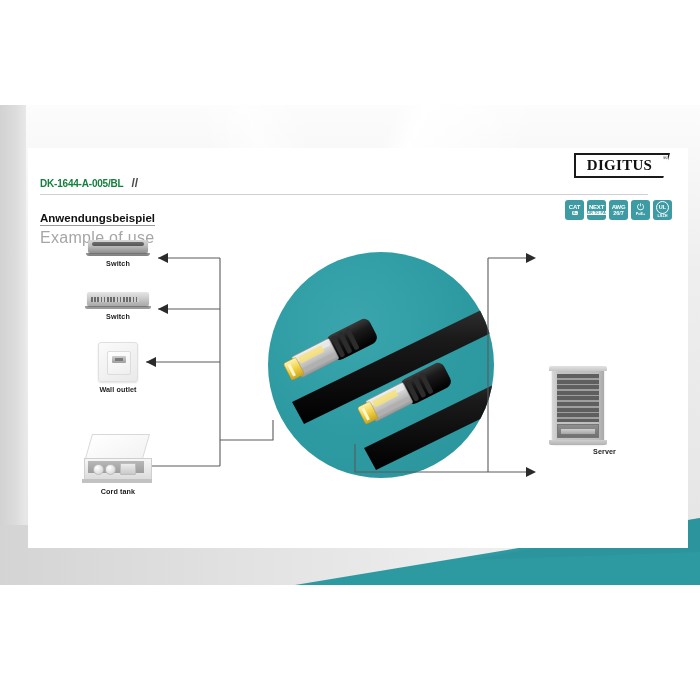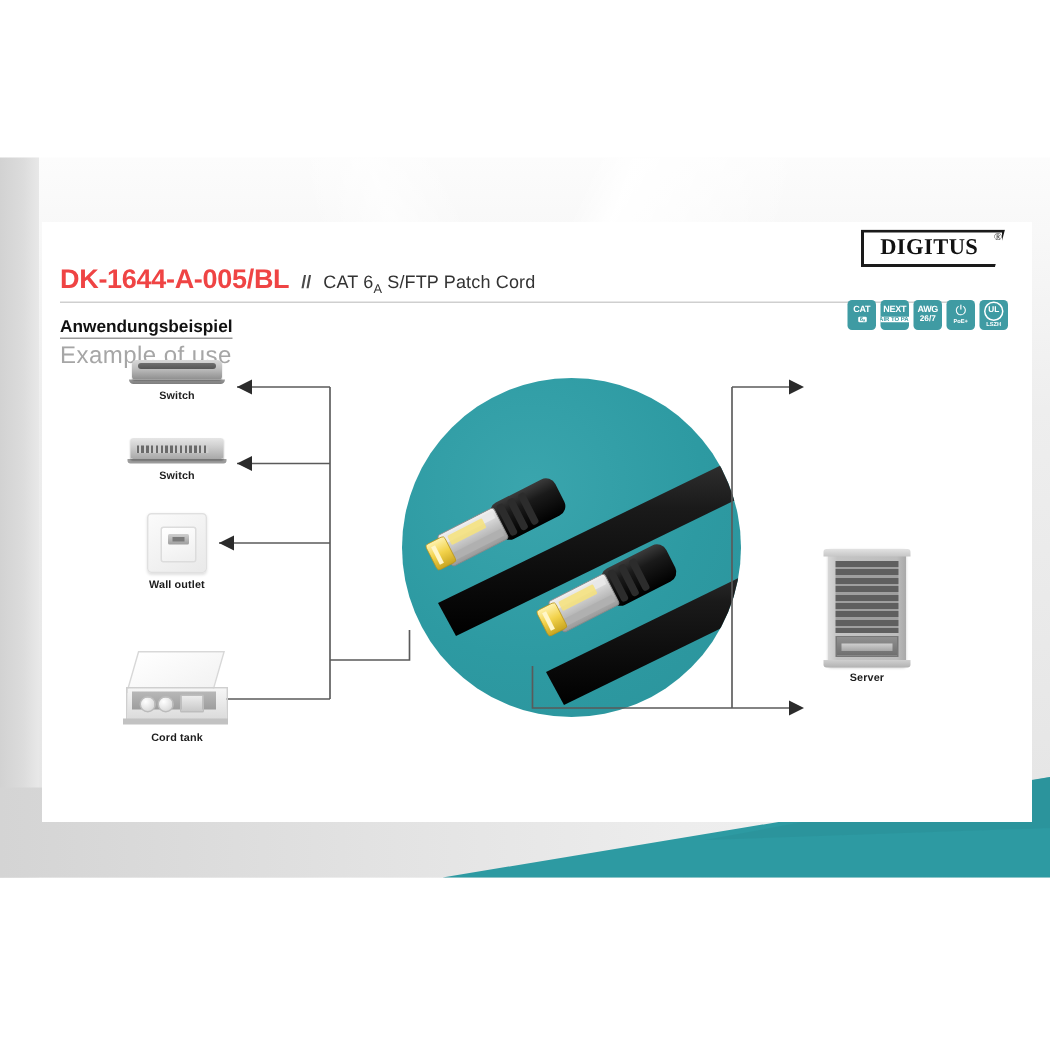--- a/index.html
+++ b/index.html
@@ -33,21 +33,21 @@
   .logo-box{position:relative;width:96px;height:25px;}
   .logo-box .shape{position:absolute;inset:0;border:2px solid #1a1a1a;background:#fff;
     clip-path:polygon(0 0,100% 0,93% 100%,0 100%);}
   .logo-box .txt{position:absolute;inset:0;display:flex;align-items:center;justify-content:center;
     font-family:"Liberation Serif",serif;font-weight:700;font-size:15px;letter-spacing:.3px;color:#111;
     padding-right:5px;}
   .logo-box .reg{position:absolute;right:2px;top:1px;font-size:7px;color:#111;font-family:"Liberation Serif",serif;}
 
   #title-row{position:absolute;left:12px;top:28px;width:620px;}
   #title-line{display:flex;align-items:baseline;gap:0;padding-bottom:4px;border-bottom:1px solid #cfcfcf;width:608px;}
-  #sku{font-weight:700;font-size:18px;color:#ef4444;letter-spacing:-.2px;}
+  #sku{font-weight:700;font-size:10px;color:#15803d;letter-spacing:-.2px;}
   #slashes{font-weight:700;font-size:12px;color:#4a4a4a;margin:0 8px;}
   #desc{font-size:12px;color:#333;letter-spacing:.1px;}
   #desc .sub{font-size:8.5px;vertical-align:sub;}
 
   #heads{position:absolute;left:12px;top:60px;}
   #head-de{font-weight:700;font-size:11.5px;color:#111;border-bottom:1px solid #9a9a9a;display:inline-block;padding-bottom:1px;}
   #head-en{font-size:16px;color:#a6a6a6;margin-top:3px;letter-spacing:.3px;}
 
   
   #badges{position:absolute;right:16px;top:52px;display:flex;gap:3px;}
@@ -174,21 +174,20 @@
         <div class="shape"></div>
         <div class="txt">DIGITUS</div>
         <div class="reg">®</div>
       </div>
     </div>
 
     <div id="title-row">
       <div id="title-line">
         <span id="sku">DK-1644-A-005/BL</span>
         <span id="slashes">//</span>
-        <span id="desc"><span>CAT 6</span><span class="sub">A</span><span> S/FTP Patch Cord</span></span>
       </div>
     </div>
 
     <div id="heads">
       <div id="head-de">Anwendungsbeispiel</div>
       <div id="head-en">Example of use</div>
     </div>
 
     <div id="badges">
       <div class="badge">
@@ -331,21 +330,21 @@
           <div class="ft-in"></div>
           <div class="ft-d1"></div>
           <div class="ft-d2"></div>
           <div class="ft-sock"></div>
           <div class="ft-base"></div>
         </div>
         <div class="cap">Cord tank</div>
       </div>
 
 
-      <div class="node" style="left:512px;top:122px;width:76px;">
+      <div class="node" style="left:512px;top:122px;width:76px;text-align:right;">
         <div class="srv">
           <div class="srv-top"></div>
           <div class="srv-bays"></div>
           <div class="srv-panel"></div>
           <div class="srv-base"></div>
         </div>
         <div class="cap">Server</div>
       </div>
 
     </div>

